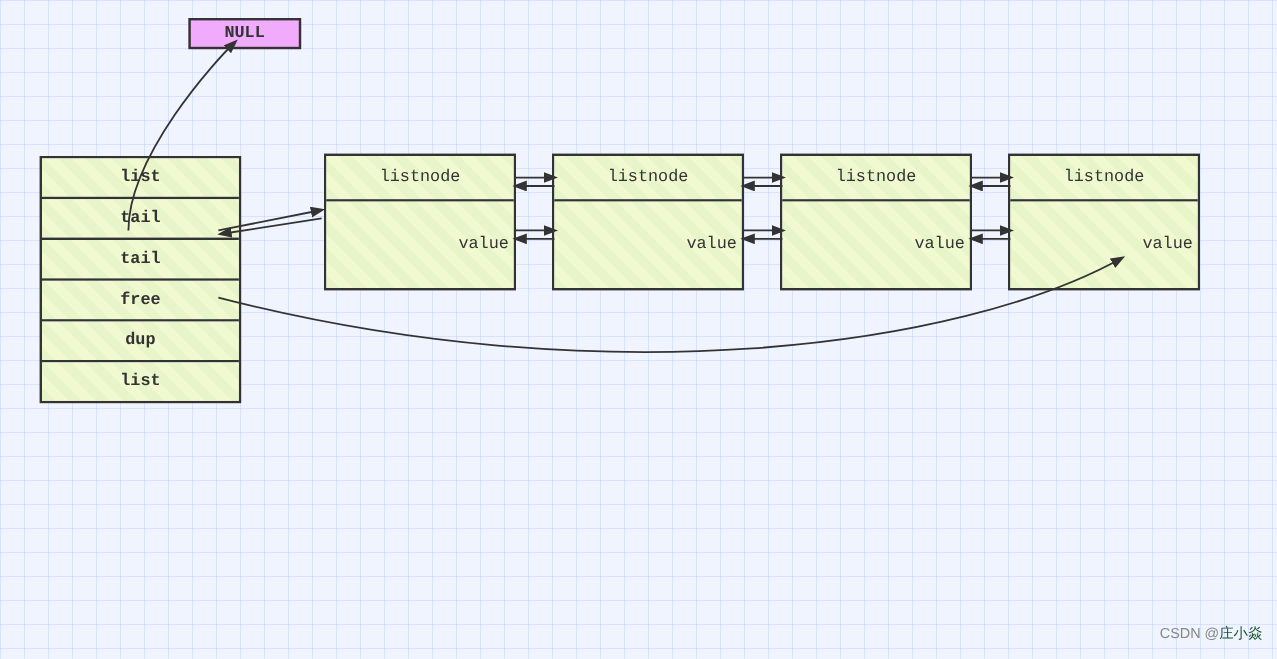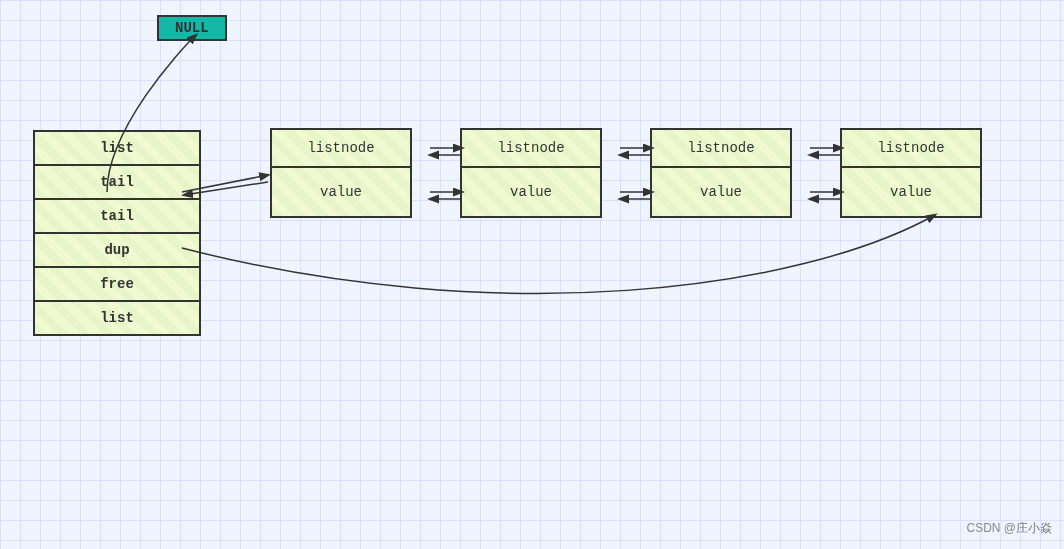--- a/index.html
+++ b/index.html
@@ -44,21 +44,21 @@
     .list-cell:last-child {
       border-bottom: none;
     }
     .list-cell.len-cell {
       padding: 2px 4px;
     }
 
     
     .listnode {
       position: absolute;
-      width: 142px;
+      width: 160px;
       border: 2px solid #333;
     }
 
     .listnode-top {
       background: repeating-linear-gradient(
         45deg,
         #e8f5c8,
         #e8f5c8 8px,
         #f0f9d0 8px,
         #f0f9d0 16px
@@ -71,34 +71,34 @@
     }
 
     .listnode-bottom {
       background: repeating-linear-gradient(
         45deg,
         #e8f5c8,
         #e8f5c8 8px,
         #f0f9d0 8px,
         #f0f9d0 16px
       );
-      padding: 16px 4px;
-      text-align: center;
+      padding: 28px 4px;
+      text-align: right;
       font-size: 14px;
       color: #333;
     }
 
     
     .null-badge {
       position: absolute;
       left: 157px;
       top: 15px;
-      background: #14b8a6;
+      background: #f0abfc;
       border: 2px solid #333;
-      padding: 3px 16px;
+      padding: 3px 28px;
       font-size: 14px;
       font-weight: bold;
       color: #333;
     }
 
     
     .arrows-svg {
       position: absolute;
       top: 0;
       left: 0;
@@ -110,35 +110,35 @@
     
     .watermark {
       position: absolute;
       bottom: 12px;
       right: 12px;
       font-size: 12px;
       color: #888;
       font-family: sans-serif;
     }
     .watermark span {
-      color: #737373;
+      color: #14532d;
       font-family: Liberation Serif, serif;
     }
   </style>
 </head>
 <body>
 
 <div class="null-badge">NULL</div>
 
 <div class="list-struct">
   <div class="list-cell">list</div>
   <div class="list-cell">tail</div>
   <div class="list-cell">tail</div>
+  <div class="list-cell">free</div>
   <div class="list-cell">dup</div>
-  <div class="list-cell">free</div>
   <div class="list-cell">list</div>
 </div>
 
 <div class="listnode" style="left:270px; top:128px;">
   <div class="listnode-top">listnode</div>
   <div class="listnode-bottom">value</div>
 </div>
 
 <div class="listnode" style="left:460px; top:128px;">
   <div class="listnode-top">listnode</div>

